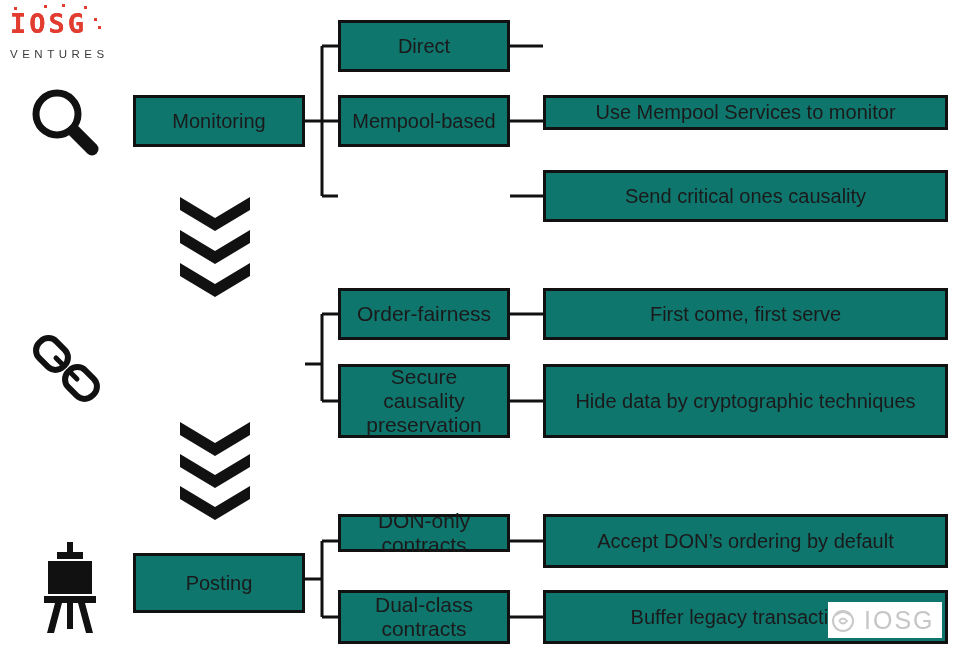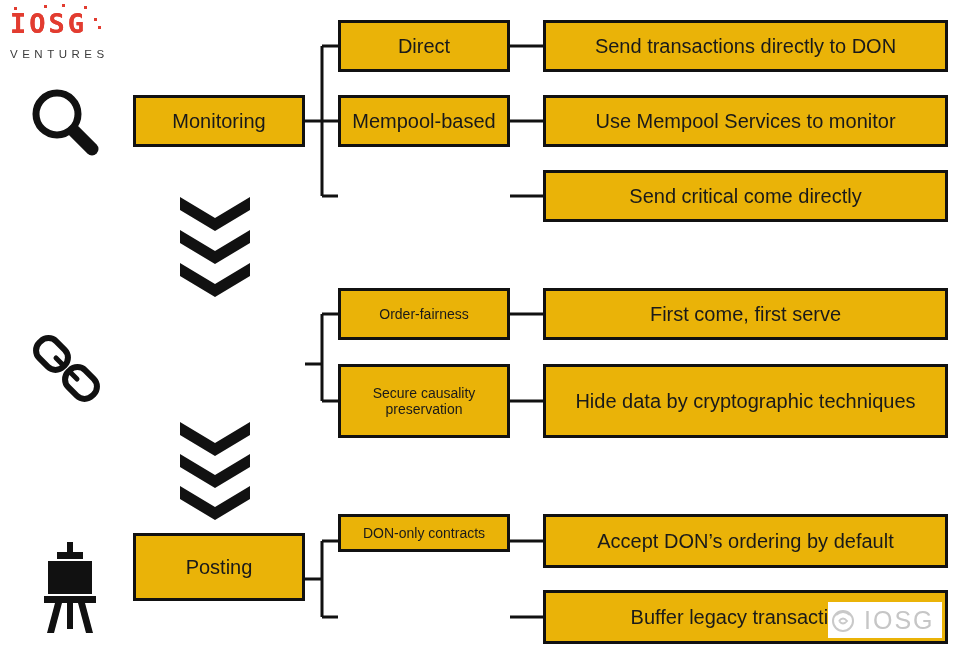--- a/index.html
+++ b/index.html
@@ -3,40 +3,40 @@
 <meta charset="utf-8">
 <style>
   html,body{margin:0;padding:0;background:#fff;}
   .canvas{
     position:relative;width:957px;height:660px;background:#fff;overflow:hidden;
     font-family:"Liberation Sans",sans-serif;color:#1a1a1a;
   }
   .layer{position:absolute;left:0;top:0;pointer-events:none;}
   
   .bx{
-    position:absolute;box-sizing:border-box;border:3px solid #111;background:#eab308;
+    position:absolute;box-sizing:border-box;border:3px solid #111;background:#0f766e;
     display:flex;align-items:center;justify-content:center;text-align:center;
     font-size:20px;line-height:1.15;padding:0 8px;
   }
-  .small{font-size:14px;}
+  .small{font-size:21px;}
   .col1{left:133px;width:172px;}
   .col2{left:338px;width:172px;}
   .col3{left:543px;width:405px;}
   #b-mon{top:95px;height:52px}
   #b-seq{top:338px;height:52px}
-  #b-post{top:533px;height:68px}
+  #b-post{top:553px;height:60px}
   #b-direct{top:20px;height:52px}
   #b-mempool{top:95px;height:52px}
   #b-hybrid{top:170px;height:52px}
   #b-orderfair{top:288px;height:52px}
   #b-secure{top:364px;height:74px}
   #b-dononly{top:514px;height:38px}
   #b-dualclass{top:590px;height:54px}
   #d-direct{top:20px;height:52px}
-  #d-mempool{top:95px;height:52px}
+  #d-mempool{top:95px;height:35px}
   #d-hybrid{top:170px;height:52px}
   #d-orderfair{top:288px;height:52px}
   #d-secure{top:364px;height:74px}
   #d-dononly{top:514px;height:54px}
   #d-dualclass{top:590px;height:54px}
   
   .logo{position:absolute;left:10px;top:10px;width:140px;}
   .logo-main{
     font-family:"DejaVu Sans Mono",monospace;font-weight:bold;font-size:27px;
     color:#e23c30;letter-spacing:3px;line-height:1;
@@ -131,24 +131,24 @@
   </div>
 
   <div class="bx col1" id="b-mon">Monitoring</div>
   <div class="bx col1" id="b-post">Posting</div>
 
   <div class="bx col2" id="b-direct">Direct</div>
   <div class="bx col2" id="b-mempool">Mempool-based</div>
   <div class="bx col2 small" id="b-orderfair">Order-fairness</div>
   <div class="bx col2 small" id="b-secure">Secure causality preservation</div>
   <div class="bx col2 small" id="b-dononly">DON-only contracts</div>
+  <div class="bx col2 small" id="b-dualclass">Dual-class contracts</div>
 
-  <div class="bx col3" id="d-direct">Send transactions directly to DON</div>
   <div class="bx col3" id="d-mempool">Use Mempool Services to monitor</div>
-  <div class="bx col3" id="d-hybrid">Send critical come directly</div>
+  <div class="bx col3" id="d-hybrid">Send critical ones causality</div>
   <div class="bx col3" id="d-orderfair">First come, first serve</div>
   <div class="bx col3" id="d-dononly">Accept DON’s ordering by default</div>
   <div class="bx col3" id="d-secure">Hide data by cryptographic techniques</div>
   <div class="bx col3" id="d-dualclass">Buffer legacy transactions</div>
 
   <div class="watermark">
     <svg width="30" height="30" viewBox="0 0 30 30">
       <circle cx="15" cy="16" r="10" fill="none" stroke="#c9c9c9" stroke-width="2"></circle>
       <path d="M8 10 Q15 4 22 10" fill="none" stroke="#c9c9c9" stroke-width="2"></path>
       <path d="M11 16 Q15 11 19 16 Q15 21 11 16" fill="none" stroke="#c9c9c9" stroke-width="2"></path>

